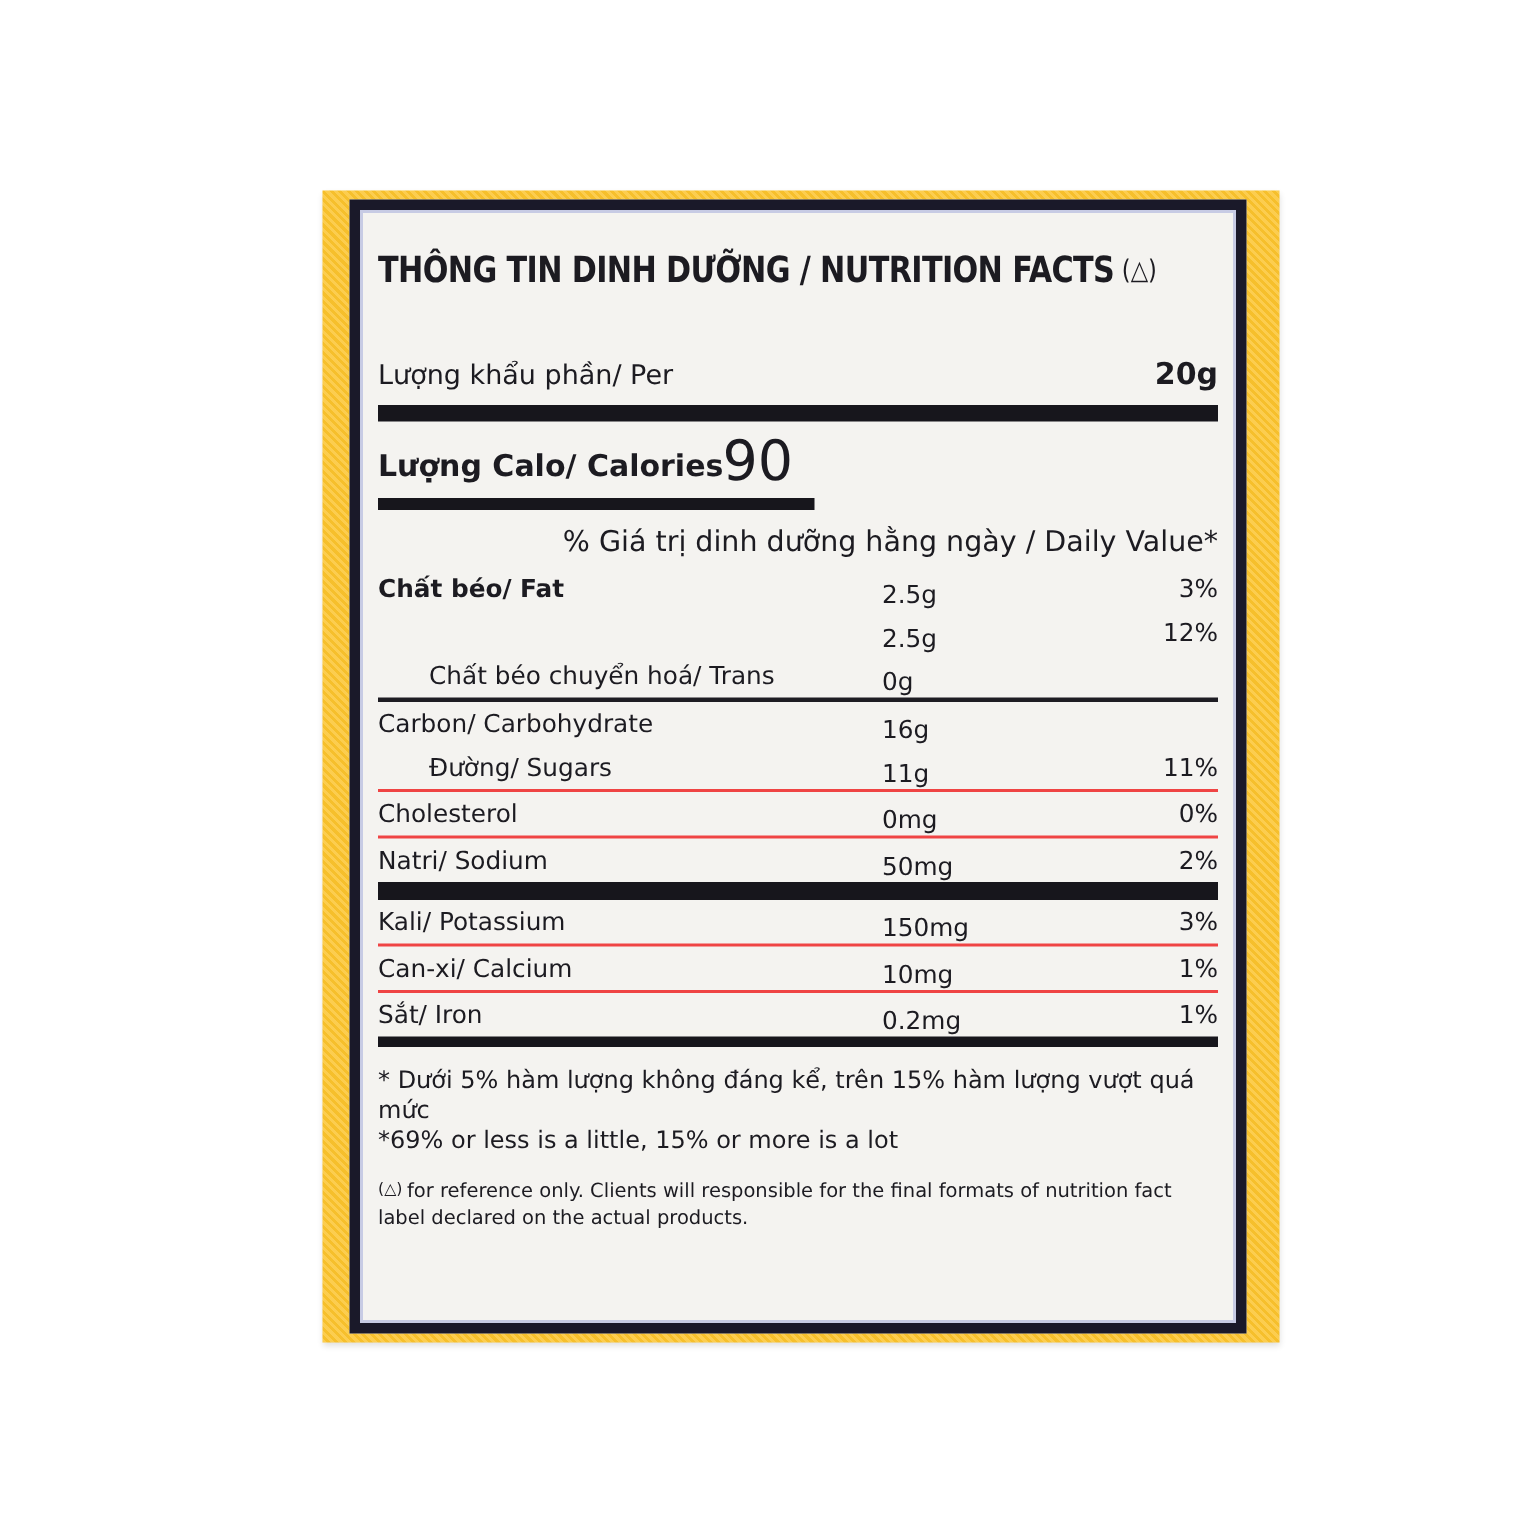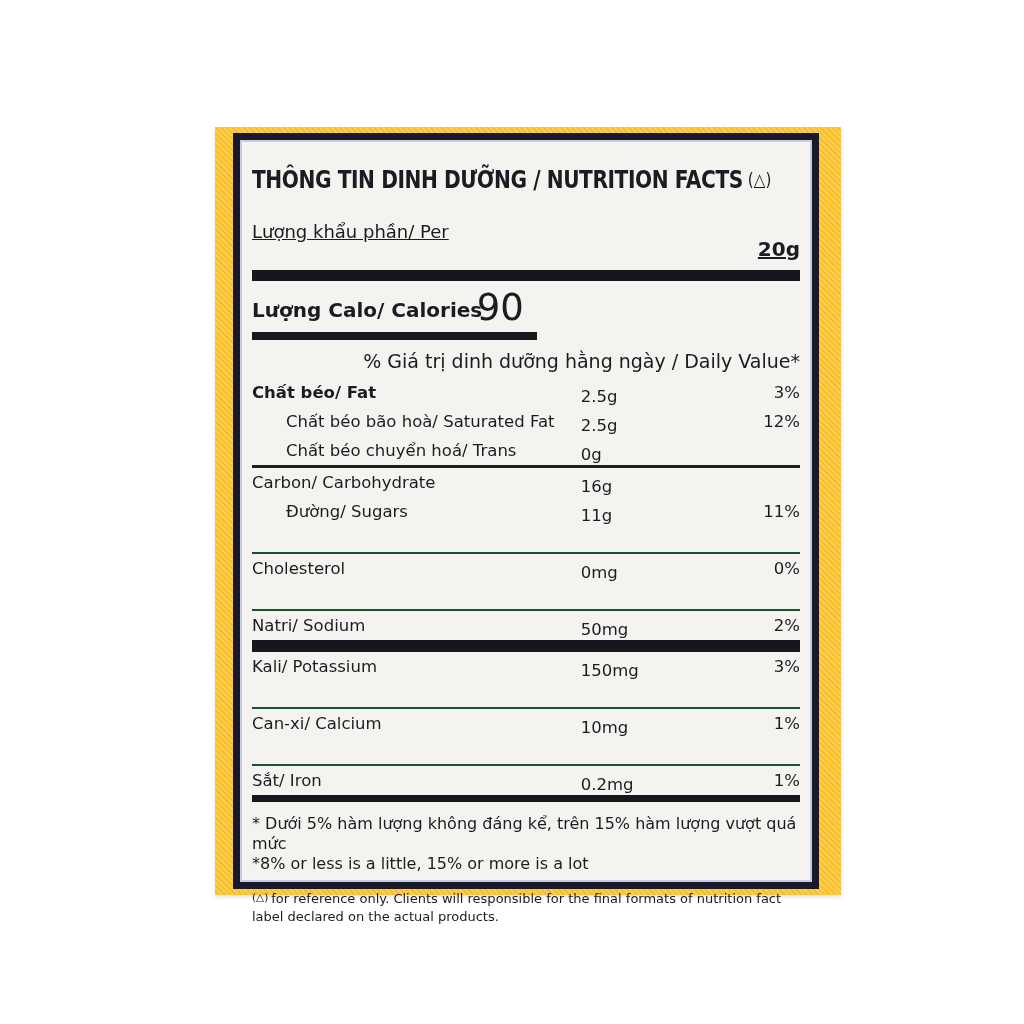--- a/index.html
+++ b/index.html
@@ -5,51 +5,52 @@
   html,body { margin:0; padding:0; }
   .page {
     position:relative; width:1024px; height:1024px; background:#ffffff;
     font-family:"DejaVu Sans","Liberation Sans",sans-serif; overflow:hidden;
   }
   .package {
     position:absolute; left:215px; top:127px; width:626px; height:768px;
     background-color:#fcc42d;
     background-image:repeating-linear-gradient(45deg, rgba(255,255,255,.16) 0 2px, rgba(0,0,0,.025) 2px 4px);
     box-shadow:0 2px 4px rgba(0,0,0,.12);
+    padding-left:12px;
   }
   .nutrition-label {
     position:absolute; left:18px; top:6px; right:22px; bottom:6px;
     border:7px solid #1a1929; background:#f4f3f0;
     box-shadow:inset 0 0 0 2px rgba(62,84,190,.25);
   }
   .content { position:absolute; inset:0; padding:0 12px; color:#1c1b21; }
 
   .title-row {
     margin-top:26px; white-space:nowrap; font-weight:bold; font-size:24px;
     letter-spacing:-0.5px; transform:scaleX(.84); transform-origin:left center;
   }
   .title-mark { font-weight:400; font-size:18px; letter-spacing:0; vertical-align:2px; margin-left:6px; }
 
-  .serving-row { display:flex; justify-content:space-between; align-items:center; margin-top:8px; font-size:18px;text-decoration:underline; }
+  .serving-row { display:flex; justify-content:space-between; align-items:flex-end; margin-top:8px; font-size:18px; }
   .serving-value { font-weight:bold; font-size:20px;margin-top:35px; }
 
   .bar { background:#17161c; }
   .bar-thick { height:11px; margin-top:9px; }
   .bar-cal { height:8px; width:52%; margin-top:1px; }
   .bar-bottom { height:7px; }
 
   .cal-row { position:relative; margin-top:8px; height:42px; }
   .cal-label { font-weight:bold; font-size:20px; line-height:42px; }
   .cal-value { position:absolute; left:41%; top:-3px; font-weight:normal; font-size:37px; line-height:44px; }
 
   .dv-header { margin-top:10px; text-align:right; font-size:19px; }
 
   .table { margin-top:6px; }
   .row { position:relative; height:29px; line-height:29px; font-size:16.5px; }
-  .row.div-thin  { border-top:2px solid #14532d;margin-top:26px; }
+  .row.div-thin  { border-top:2px solid #ef4444; }
   .row.div-group { border-top:3px solid #1e1d23; }
   .row.div-thick { border-top:12px solid #17161c; }
   .row.bold .rlabel { font-weight:bold; }
   .row.indent .rlabel { padding-left:34px; }
   .rlabel { display:inline-block; white-space:nowrap; }
   .ramount { position:absolute; left:60%; top:4px; white-space:nowrap; }
   .rdv { position:absolute; right:0; top:0; white-space:nowrap; }
 
   .footnotes { margin-top:12px; font-size:16px; line-height:20px; }
   .disclaimers { margin-top:14px; font-size:13px; line-height:18px; }
@@ -84,21 +85,20 @@
 
         <div class="dv-header">% Giá trị dinh dưỡng hằng ngày / Daily Value*</div>
 
         <div class="table">
             <div class="row bold">
     <span class="rlabel">Chất béo/ Fat</span>
     <span class="ramount">2.5g</span>
     <span class="rdv">3%</span>
   </div>
             <div class="row indent">
-    <span class="rlabel">Chất béo bão hoà/ Saturated Fat</span>
     <span class="ramount">2.5g</span>
     <span class="rdv">12%</span>
   </div>
             <div class="row indent">
     <span class="rlabel">Chất béo chuyển hoá/ Trans</span>
     <span class="ramount">0g</span>
     <span class="rdv"></span>
   </div>
             <div class="row div-group">
     <span class="rlabel">Carbon/ Carbohydrate</span>
@@ -134,21 +134,21 @@
     <span class="rlabel">Sắt/ Iron</span>
     <span class="ramount">0.2mg</span>
     <span class="rdv">1%</span>
   </div>
           </div>
 
         <div class="bar bar-bottom"></div>
 
         <div class="footnotes">
           <div>* Dưới 5% hàm lượng không đáng kể, trên 15% hàm lượng vượt quá mức</div>
-          <div>*8% or less is a little, 15% or more is a lot</div>
+          <div>*69% or less is a little, 15% or more is a lot</div>
         </div>
 
         <div class="disclaimers">
           <p><span class="disc-mark">(△)</span><span>for reference only. Clients will responsible for the final formats of nutrition fact label declared on the actual products.</span></p>
         </div>
 
       </div>
     </div>
   </div>
 </div>

